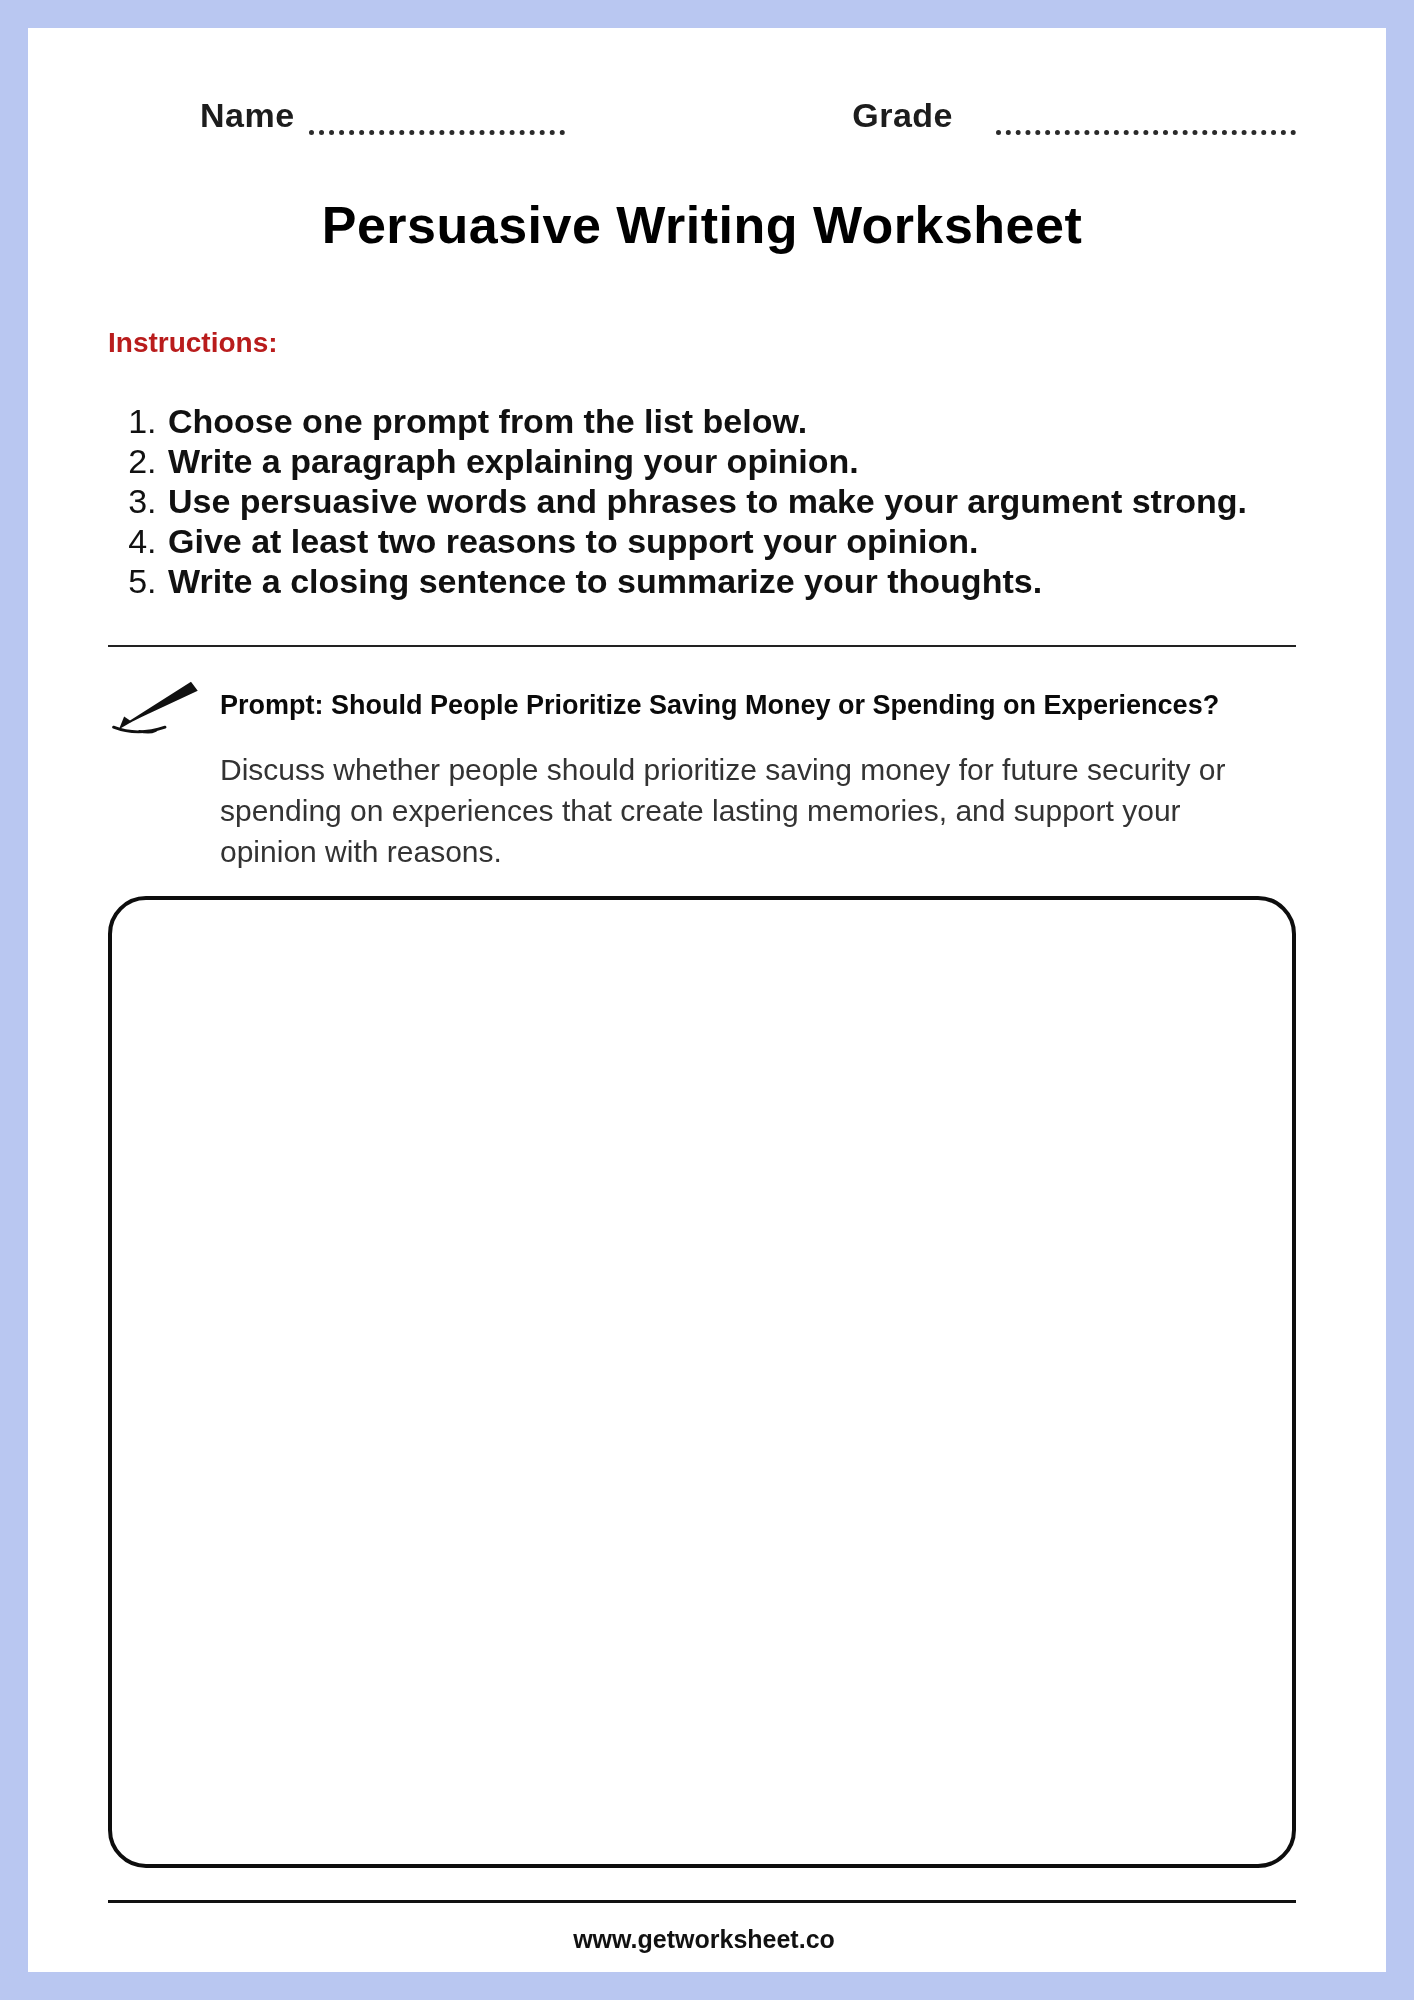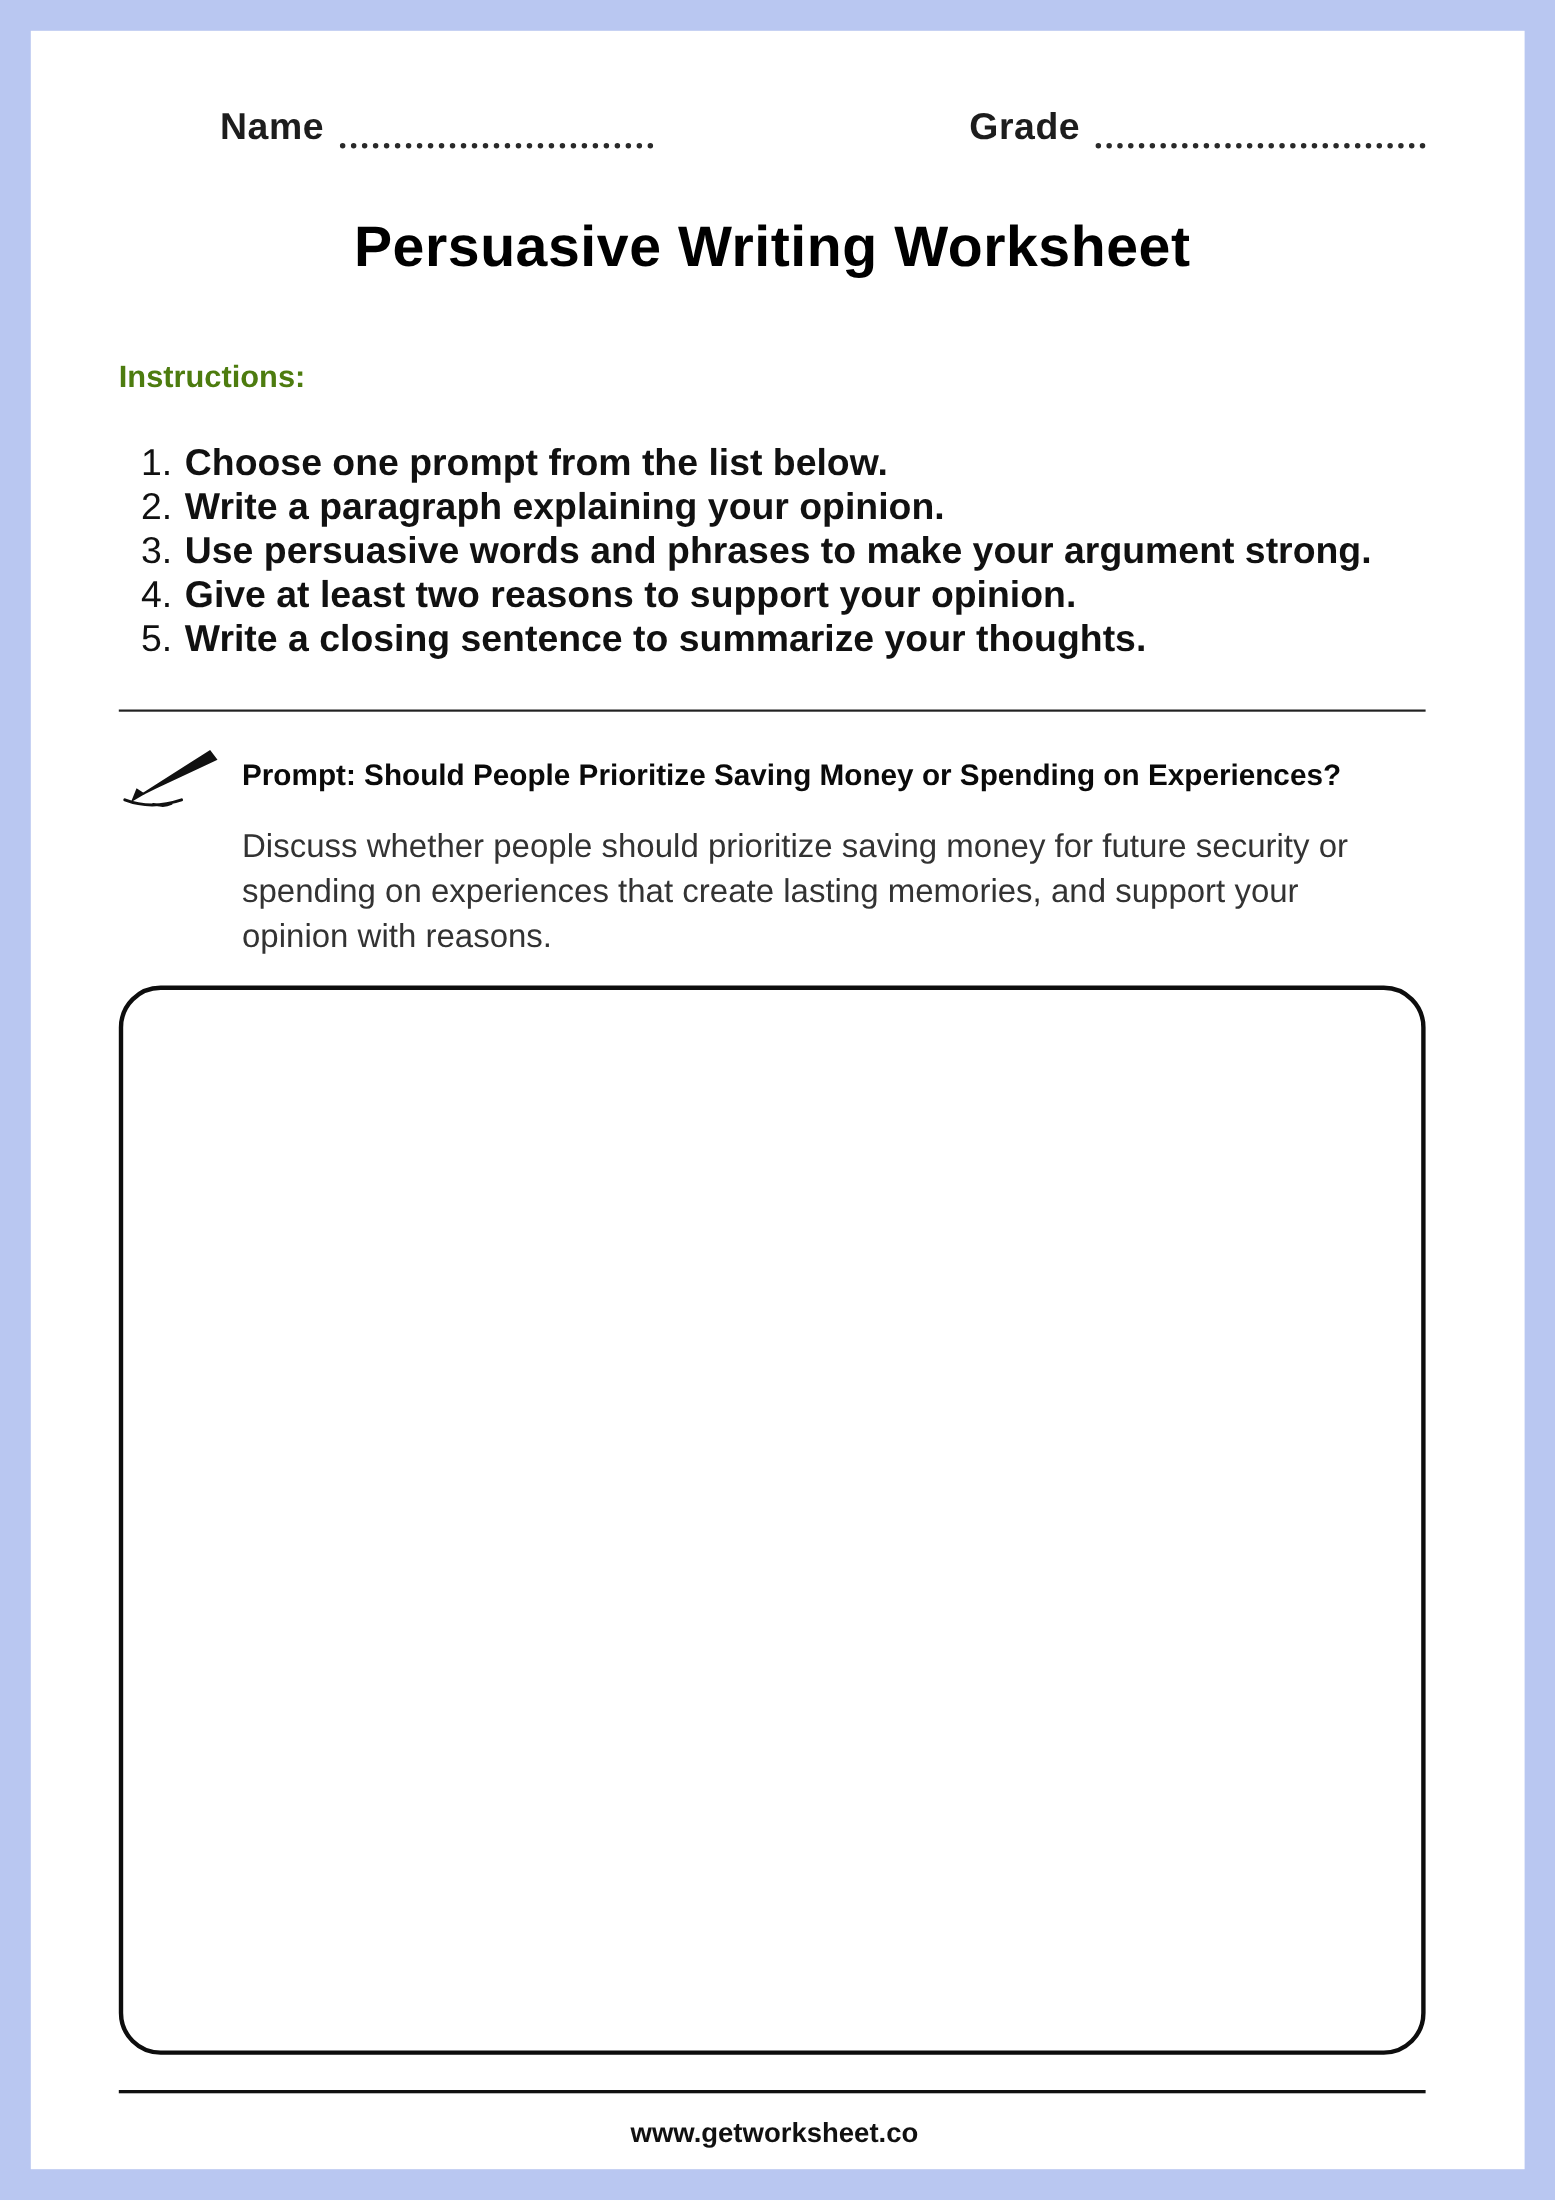--- a/index.html
+++ b/index.html
@@ -36,37 +36,37 @@
     color: #1d1d1d;
     letter-spacing: 0.5px;
     margin-left: 37px;
   }
   .dotted-line {
     border-bottom: 5px dotted #2a2a2a;
     width: 300px;
     height: 30px;
     margin-left: 14px;
   }
-  .grade-group { margin-left: 250px; display: flex; align-items: flex-end; }
+  .grade-group { margin-left: 250px; display: flex; align-items: flex-end; gap: 29px; }
 
   
   .page-title {
     text-align: center;
     font-size: 52px;
     font-weight: bold;
     color: #000000;
     margin-top: 60px;
     letter-spacing: 0.5px;
   }
 
   
   .instructions-label {
     font-size: 28px;
     font-weight: bold;
-    color: #4d7c0f;
+    color: #b91c1c;
     margin-top: 72px;
   }
   ol.instructions-list {
     margin-top: 42px;
     padding-left: 58px;
   }
   ol.instructions-list li {
     font-size: 34px;
     font-weight: bold;
     color: #111111;

